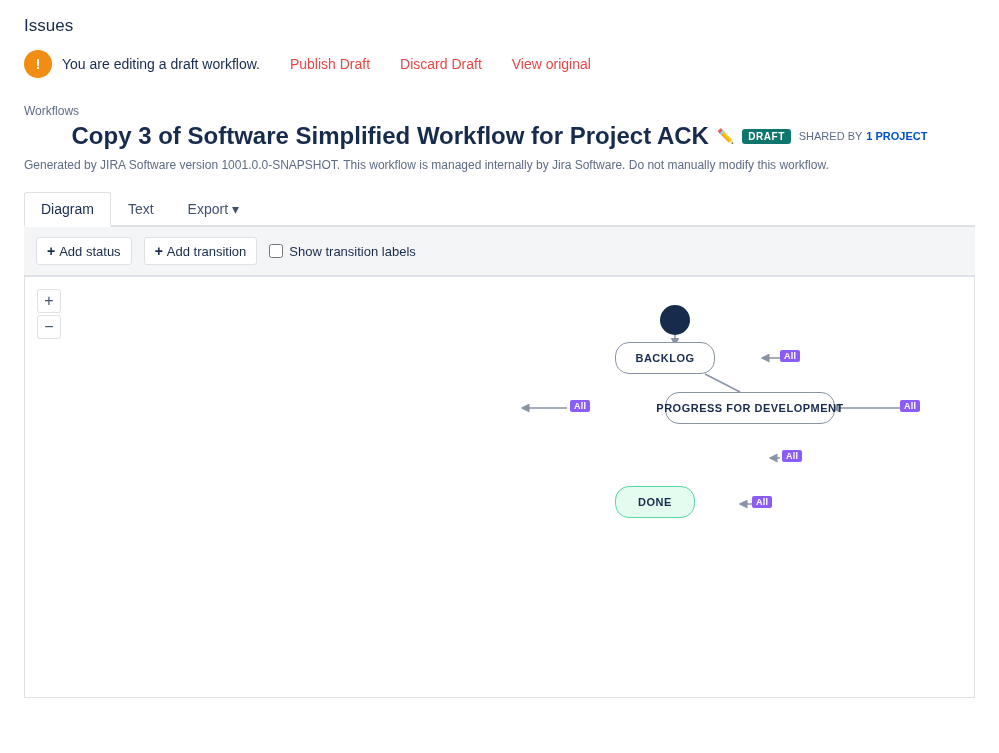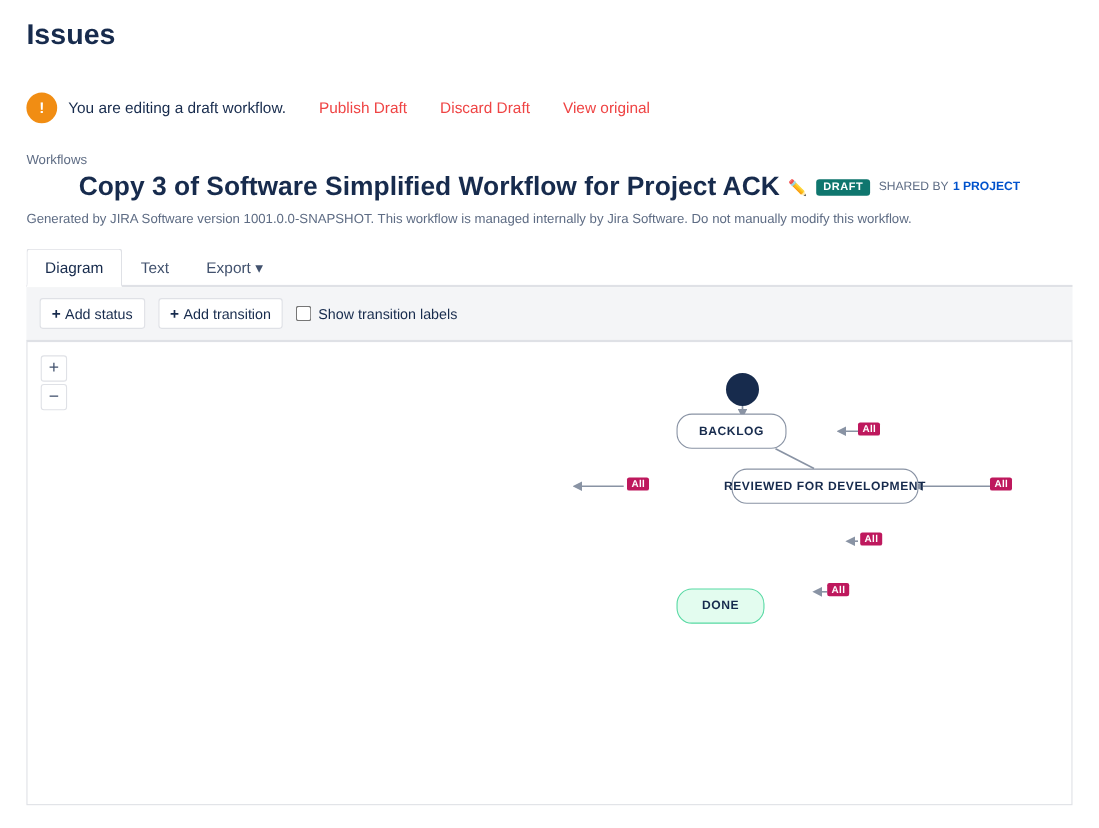--- a/index.html
+++ b/index.html
@@ -1,20 +1,20 @@
 <!DOCTYPE html>
 <html><head>
   <meta charset="utf-8">
   <style>
     * { box-sizing: border-box; margin: 0; padding: 0; }
     body { font-family: -apple-system, BlinkMacSystemFont, "Segoe UI", Helvetica, Arial, sans-serif; font-size: 14px; color: #172b4d; background: #fff; }
 
     .page-wrapper { padding: 16px 24px; }
 
-    .page-title { font-size: 26px; font-weight: 700; color: #172b4d; margin-bottom: 27px; }
+    .page-title { font-size: 17px; font-weight: 400; color: #172b4d; margin-bottom: 4px; }
 
     .draft-banner { display: flex; align-items: center; gap: 10px; padding: 10px 0; margin-bottom: 16px; font-size: 14px; color: #172b4d; }
     .draft-icon { width: 28px; height: 28px; border-radius: 50%; background: #f18d13; display: flex; align-items: center; justify-content: center; color: white; font-size: 14px; font-weight: bold; flex-shrink: 0; }
     .draft-link { color: #ef4444; text-decoration: none; cursor: pointer; margin-left: 20px; }
 
     .breadcrumb { font-size: 12px; color: #5e6c84; margin-bottom: 4px; }
 
     .workflow-title-row { display: flex; align-items: center; gap: 8px; flex-wrap: wrap; margin-bottom: 6px; justify-content: center; }
     .workflow-title { font-size: 24px; font-weight: 700; color: #172b4d; }
     .edit-icon { color: #5e6c84; cursor: pointer; font-size: 14px; }
@@ -42,25 +42,25 @@
     .zoom-btn { width: 24px; height: 24px; border: 1px solid #dfe1e6; background: #fff; cursor: pointer; display: flex; align-items: center; justify-content: center; font-size: 16px; color: #42526e; border-radius: 3px; }
 
     
     .diagram-canvas { position: relative; width: 100%; height: 420px; }
 
     .node { position: absolute; border: 1.5px solid #8993a4; border-radius: 14px; background: #fff; font-size: 11px; font-weight: 700; text-align: center; display: flex; align-items: center; justify-content: center; letter-spacing: 0.5px; white-space: nowrap; }
     .node-backlog { left: 590px; top: 65px; width: 100px; height: 32px; }
     .node-selected { left: 640px; top: 115px; width: 170px; height: 32px; }
     .node-reviewed { left: 400px; top: 115px; width: 100px; height: 32px; }
     .node-inprogress { left: 590px; top: 165px; width: 110px; height: 32px; background: #e3fcef; border-color: #57d9a3; }
-    .node-done { left: 590px; top: 224px; width: 80px; height: 32px; background: #e3fcef; border-color: #57d9a3; }
+    .node-done { left: 590px; top: 209px; width: 80px; height: 32px; background: #e3fcef; border-color: #57d9a3; }
 
     .start-dot { position: absolute; left: 635px; top: 28px; width: 30px; height: 30px; border-radius: 50%; background: #172b4d; }
 
-    .all-badge { position: absolute; background: #be185d; color: #fff; font-size: 9px; font-weight: 700; padding: 1px 4px; border-radius: 2px; letter-spacing: 0.3px; }
+    .all-badge { position: absolute; background: #8b5cf6; color: #fff; font-size: 9px; font-weight: 700; padding: 1px 4px; border-radius: 2px; letter-spacing: 0.3px; }
 
     
     svg.diagram-svg { position: absolute; top: 0; left: 0; width: 100%; height: 100%; pointer-events: none; }
   </style>
 </head>
 <body>
 
 <div class="page-wrapper">
 
   <h1 class="page-title">Issues</h1>
@@ -148,21 +148,21 @@
 
       <div class="node node-backlog">
         <span>BACKLOG</span>
       </div>
 
       <div class="all-badge" style="left:755px; top:73px;">
         <span>All</span>
       </div>
 
       <div class="node node-selected">
-        <span>REVIEWED FOR DEVELOPMENT</span>
+        <span>PROGRESS FOR DEVELOPMENT</span>
       </div>
 
       <div class="all-badge" style="left:875px; top:123px;">
         <span>All</span>
       </div>
 
 
       <div class="all-badge" style="left:545px; top:123px;">
         <span>All</span>
       </div>

